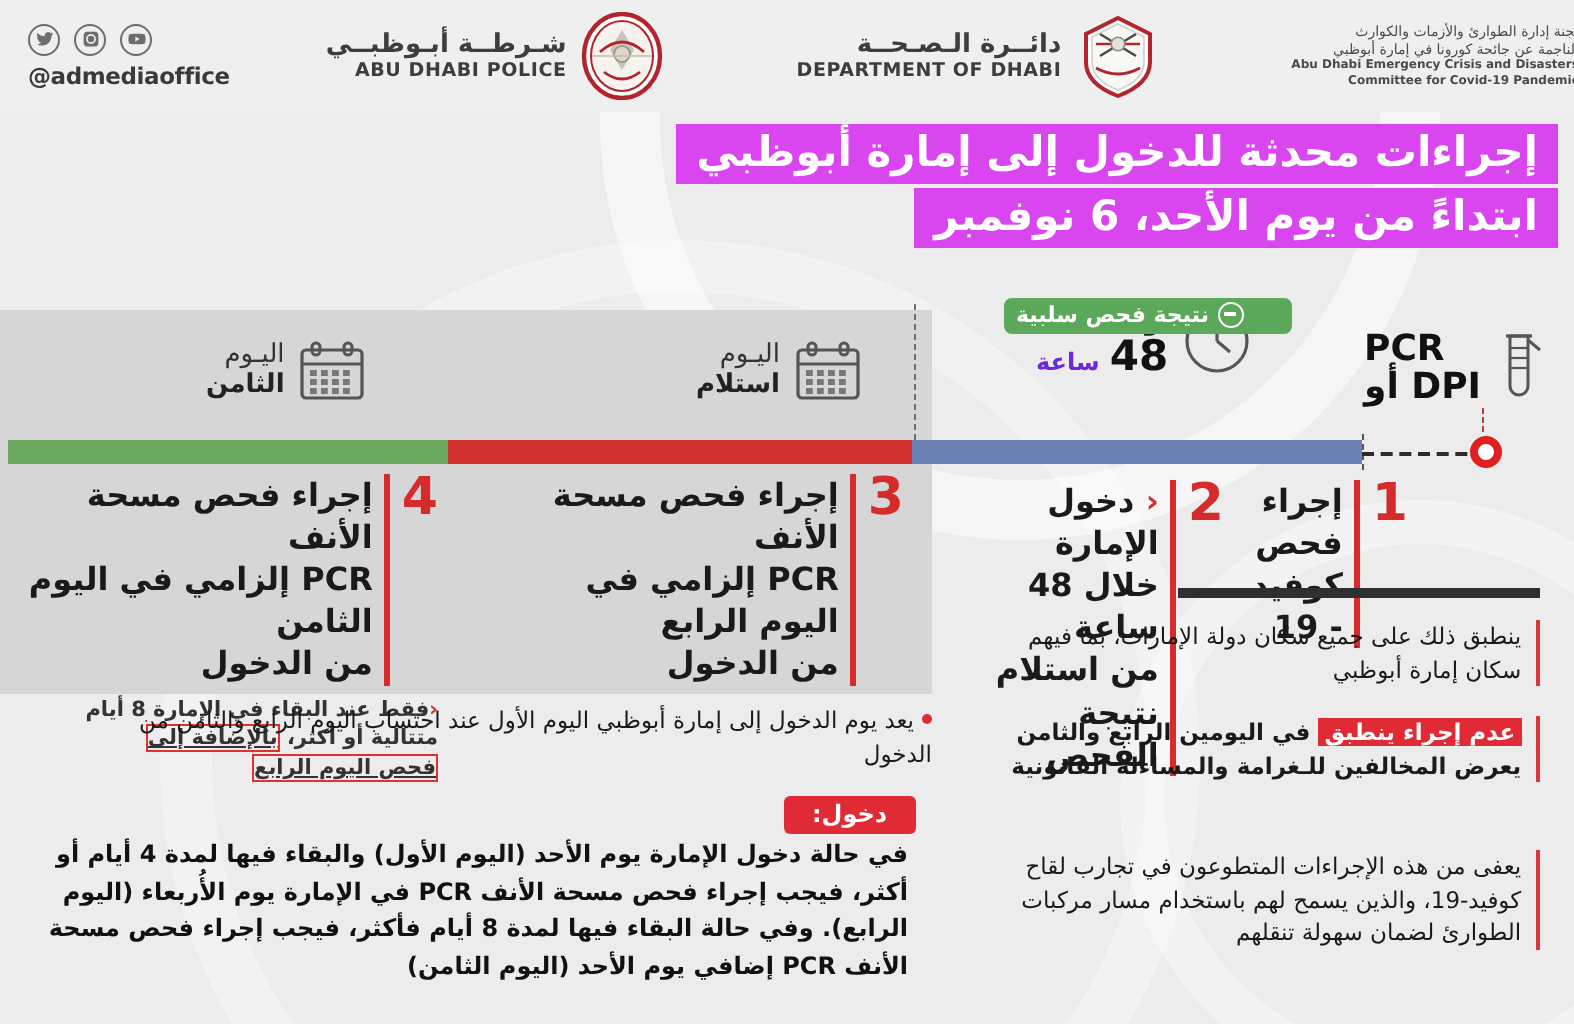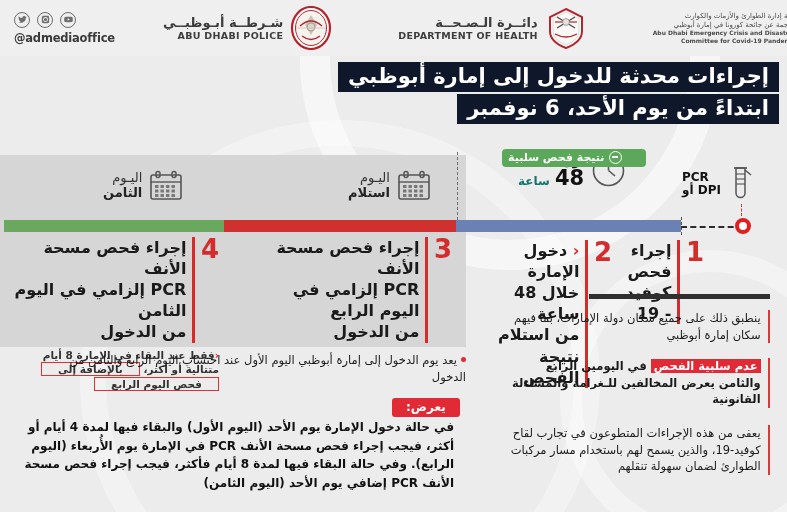--- a/index.html
+++ b/index.html
@@ -58,21 +58,21 @@
   .crest svg { width: 42px; height: 44px; display: block; }
   .crest-gold { width: 40px; height: 42px; }
 
   
   #title-wrap {
     position: absolute; right: 8px; top: 62px; z-index: 6;
     text-align: right; direction: rtl;
   }
   .title-line {
     display: inline-block;
-    background: #0f172a;
+    background: #d946ef;
     color: #ffffff;
     font-size: 21px; font-weight: bold;
     padding: 3px 10px 5px 10px;
     line-height: 1.05;
     white-space: nowrap;
     margin-bottom: 2px;
   }
 
   
   #neg-badge {
@@ -109,26 +109,26 @@
   #cal4 { left: 348px; top: 170px; }
   .cal-label { font-size: 13px; font-weight: bold; color: #222; line-height: 1.1; text-align: right; }
   .cal-label .l1 { font-weight: normal; color: #333; }
   .cal-ico { width: 34px; height: 31px; flex: none; }
 
   #clock-item { left: 518px; top: 152px; }
   .clock-ico { width: 35px; height: 35px; flex: none; }
   .clock-text { direction: rtl; text-align: right; line-height: 1.0; }
   .clock-text .small { font-size: 12px; font-weight: bold; color: #222; }
   .clock-text .big { font-size: 21px; font-weight: bold; color: #111; }
-  .clock-text .unit { font-size: 12px; font-weight: bold; color: #0f766e; }
+  .clock-text .unit { font-size: 12px; font-weight: bold; color: #6d28d9; }
 
   #tube-item { left: 682px; top: 165px; }
   .tube-ico { width: 25px; height: 38px; flex: none; }
   .tube-text { direction: ltr; text-align: left; line-height: 1.08; }
-  .tube-text div { font-size: 12px; font-weight: bold; color: #111; }
+  .tube-text div { font-size: 18px; font-weight: bold; color: #111; }
 
   
   #bar { position: absolute; left: 4px; top: 220px; height: 12px; width: 677px; z-index: 6; display: flex; }
   .seg-blue { background: #6b80b3; }
   .seg-red { background: #d0302e; }
   .seg-green { background: #6aa85f; }
   #bar-dash {
     position: absolute; left: 681px; top: 225.5px; width: 62px; height: 0;
     border-top: 2px dashed #2b2b2b; z-index: 6;
   }
@@ -153,21 +153,21 @@
     text-align: right; margin-top: 6px; direction: rtl;
   }
   .chev { color: #d62b2b; font-weight: bold; }
 
   #step1 { left: 618px; top: 240px; width: 86px; }
   #step2 { left: 487px; top: 240px; width: 125px; }
   #step3 { left: 262px; top: 237px; width: 190px; }
   #step4 { left: 14px; top: 237px; width: 205px; }
 
   .hl-box {
-    border: 1.6px solid #e03030; padding: 0 16px; display: inline-block; line-height: 1.15;
+    border: 1.6px solid #e03030; padding: 0 0; display: inline-block; line-height: 1.15; text-decoration: underline;
   }
 
   
   #dark-rule {
     position: absolute; left: 589px; top: 294px; width: 181px; height: 5px;
     background: #2f2f2f; z-index: 6;
   }
 
   
   .note {
@@ -257,21 +257,21 @@
           <path d="M6 22 h30" stroke="#c8b9a8" stroke-width="0.7"></path>
         </svg>
       </div>
     </div>
 
     <div class="vdiv"></div>
 
     <div class="logo-block">
       <div class="logo-text">
         <div class="logo-ar">دائــرة الـصـحــة</div>
-        <div class="logo-en">DEPARTMENT OF HEALTH</div>
+        <div class="logo-en">DEPARTMENT OF DHABI</div>
       </div>
       <div class="crest">
         <svg viewBox="0 0 42 44">
           <path d="M21 3 L37 11 V25 Q37 36 21 42 Q5 36 5 25 V11 Z" fill="#fff" stroke="#b3252c" stroke-width="2"></path>
           <path d="M21 6 L34 12.5 V25 Q34 34 21 39 Q8 34 8 25 V12.5 Z" fill="#faf8f5" stroke="#cfcfcf" stroke-width="0.8"></path>
           <path d="M10 16 L32 16" stroke="#b3252c" stroke-width="1.2"></path>
           <path d="M12 11 L30 22 M30 11 L12 22" stroke="#4a4a4a" stroke-width="1.3"></path>
           <circle cx="21" cy="16" r="3.4" fill="#e6e1da" stroke="#8d8d8d" stroke-width="0.8"></circle>
           <path d="M10 28 Q21 34 32 28" stroke="#b3252c" stroke-width="1.4" fill="none"></path>
         </svg>
@@ -462,28 +462,28 @@
 
   <div id="dark-rule"></div>
 
   <div class="note" id="note1">
     <div class="note-bar"></div>
     <div class="note-text">ينطبق ذلك على جميع سكان دولة الإمارات، بما فيهم سكان إمارة أبوظبي</div>
   </div>
 
   <div class="note" id="note2">
     <div class="note-bar"></div>
-    <div class="note-text note2-text"><span class="hl-red">عدم سلبية الفحص</span><span> في اليومين الرابع والثامن يعرض المخالفين للـغرامة والمساءلة القانونية</span></div>
+    <div class="note-text note2-text"><span class="hl-red">عدم إجراء ينطبق</span><span> في اليومين الرابع والثامن يعرض المخالفين للـغرامة والمساءلة القانونية</span></div>
   </div>
 
   <div class="note" id="note3">
     <div class="note-bar"></div>
     <div class="note-text">يعفى من هذه الإجراءات المتطوعون في تجارب لقاح كوفيد-19، والذين يسمح لهم باستخدام مسار مركبات الطوارئ لضمان سهولة تنقلهم</div>
   </div>
 
   <div id="bullet-note">
     <span class="rdot"></span><span>يعد يوم الدخول إلى إمارة أبوظبي اليوم الأول عند احتساب اليوم الرابع والثامن من الدخول</span>
   </div>
 
-  <div id="ex-label">يعرض:</div>
+  <div id="ex-label">دخول:</div>
   <div id="ex-text">في حالة دخول الإمارة يوم الأحد (اليوم الأول) والبقاء فيها لمدة 4 أيام أو أكثر، فيجب إجراء فحص مسحة الأنف PCR في الإمارة يوم الأُربعاء (اليوم الرابع). وفي حالة البقاء فيها لمدة 8 أيام فأكثر، فيجب إجراء فحص مسحة الأنف PCR إضافي يوم الأحد (اليوم الثامن)</div>
 
 </div>
 
 </body></html>

